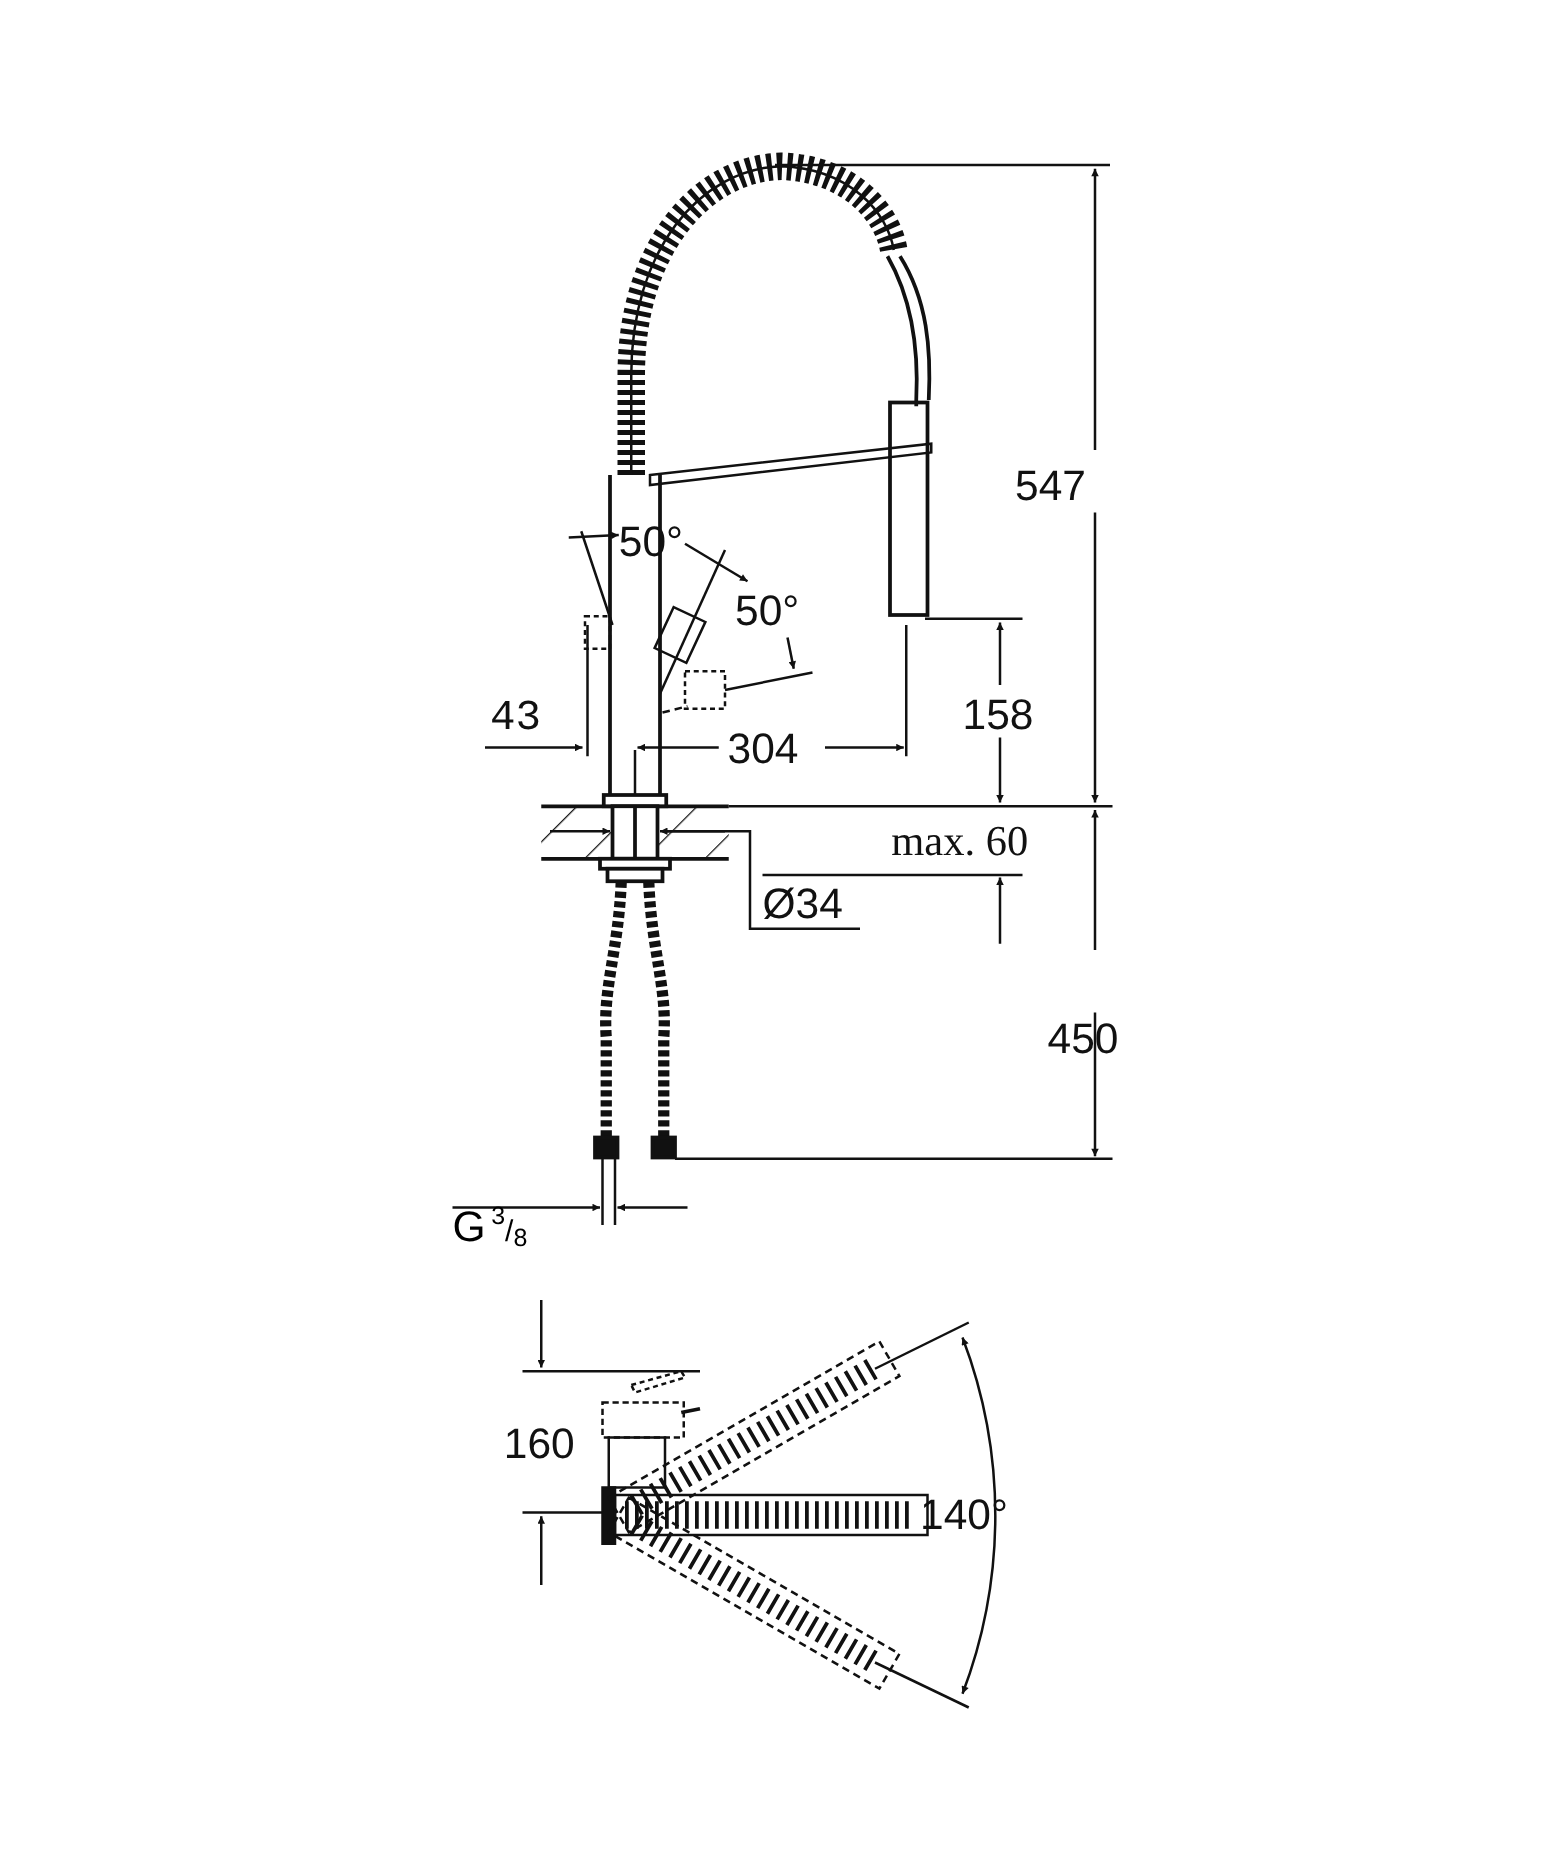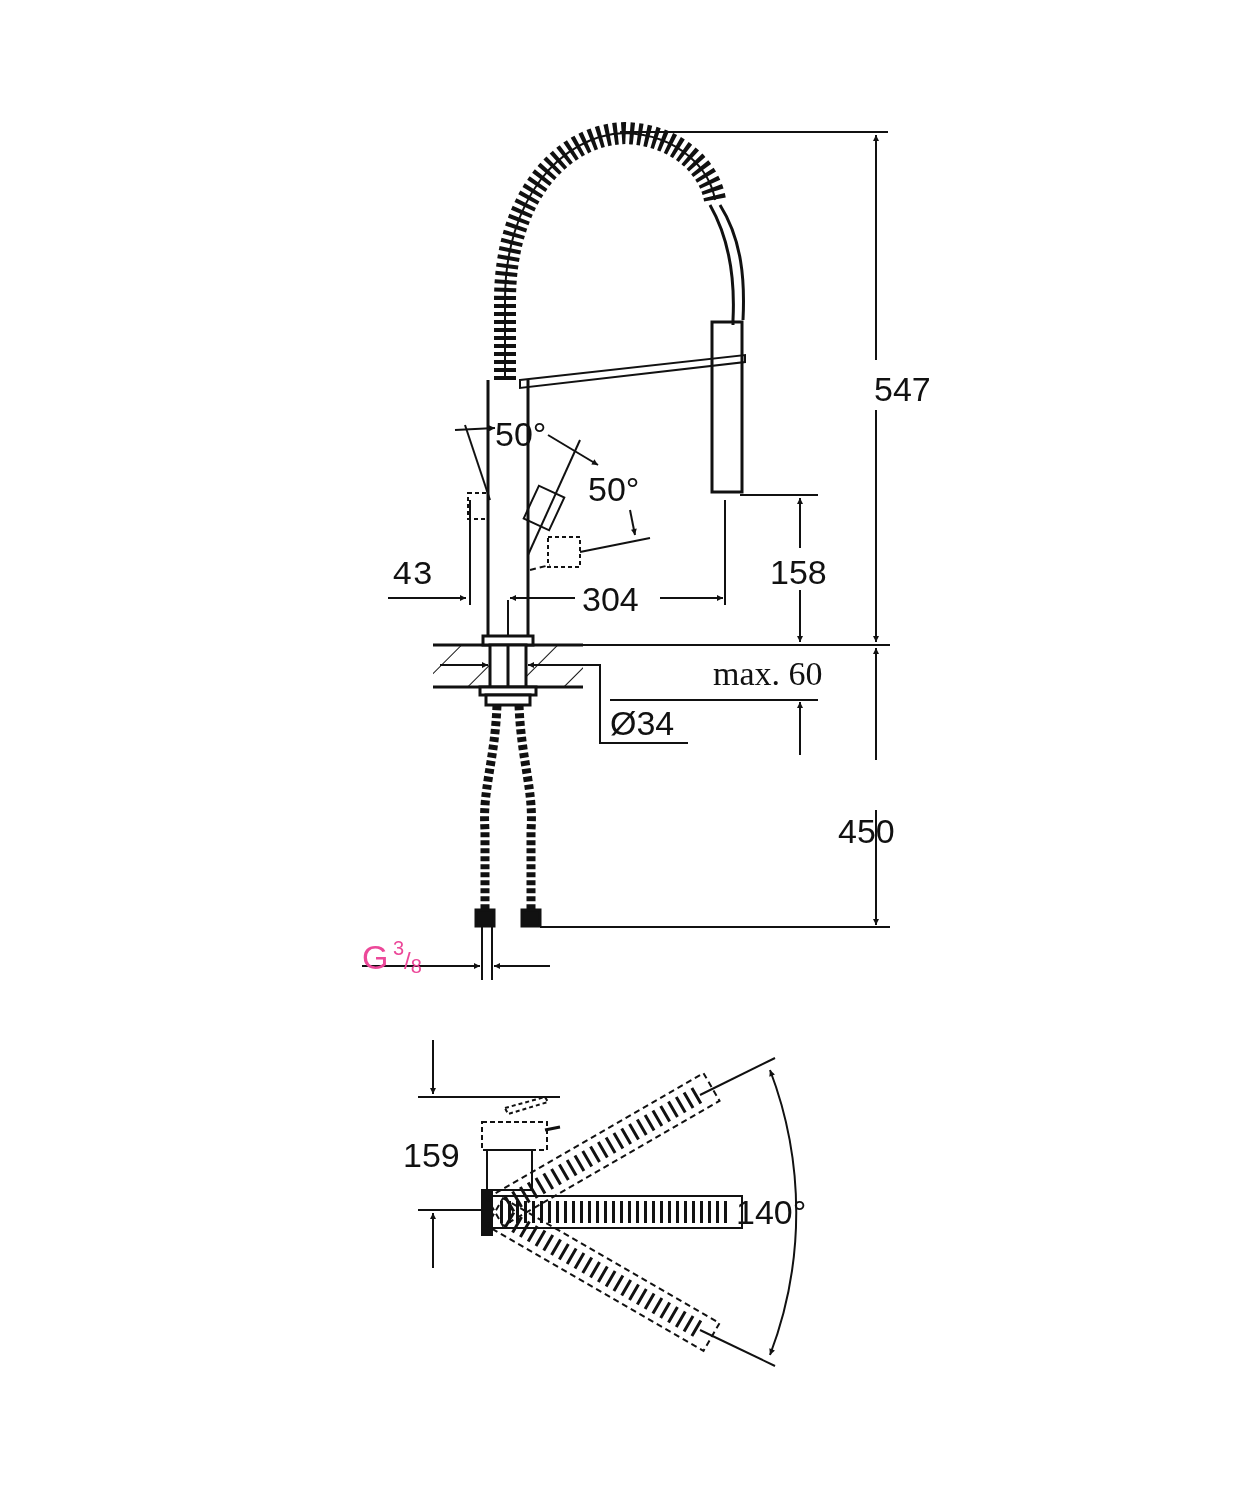--- a/index.html
+++ b/index.html
@@ -132,27 +132,27 @@
     <line x1="700" y1="1330" x2="775" y2="1366"></line>
     <path d="M770,1070 A400,400 0 0 1 770,1355" marker-start="url(#arr)" marker-end="url(#arr)"></path>
 
     <line x1="418" y1="1097" x2="560" y2="1097"></line>
     <line x1="433" y1="1040" x2="433" y2="1094" marker-end="url(#arr)"></line>
     <line x1="418" y1="1210" x2="482" y2="1210"></line>
     <line x1="433" y1="1268" x2="433" y2="1213" marker-end="url(#arr)"></line>
   </g>
 </svg>
 
-<div class="dim-label" style="left:874px; top:372px;text-align:center;">547</div>
+<div class="dim-label" style="left:812px; top:372px;text-align:center;">547</div>
 <div class="dim-label" style="left:770px; top:555px;">158</div>
 <div class="dim-label" style="left:582px; top:582px;">304</div>
 <div class="dim-label" style="left:392px; top:558px;font-family:Liberation Mono, monospace;">43</div>
 <div class="dim-label" style="left:495px; top:417px;">50°</div>
 <div class="dim-label" style="left:588px; top:472px;">50°</div>
 <div class="dim-label" style="left:713px; top:657px;font-family:Liberation Serif, serif;">max. 60</div>
 <div class="dim-label" style="left:610px; top:706px;">Ø34</div>
 <div class="dim-label" style="left:838px; top:770px;margin-top:44px;">450</div>
-<div style="position:absolute; left:362px; top:938px; font-family:'Liberation Sans', sans-serif; color:#ec4899;">
+<div style="position:absolute; left:362px; top:963px; font-family:'Liberation Sans', sans-serif; color:#000000;">
   <span style="font-size:34px;">G</span>
   <span style="font-size:20px; position:relative; top:-14px;">3</span><span style="font-size:24px;">/</span><span style="font-size:20px; position:relative; top:4px;">8</span>
 </div>
-<div class="dim-label" style="left:403px; top:1138px;">159</div>
+<div class="dim-label" style="left:403px; top:1138px;">160</div>
 <div class="dim-label" style="left:736px; top:1195px;">140°</div>
 
 </body></html>

